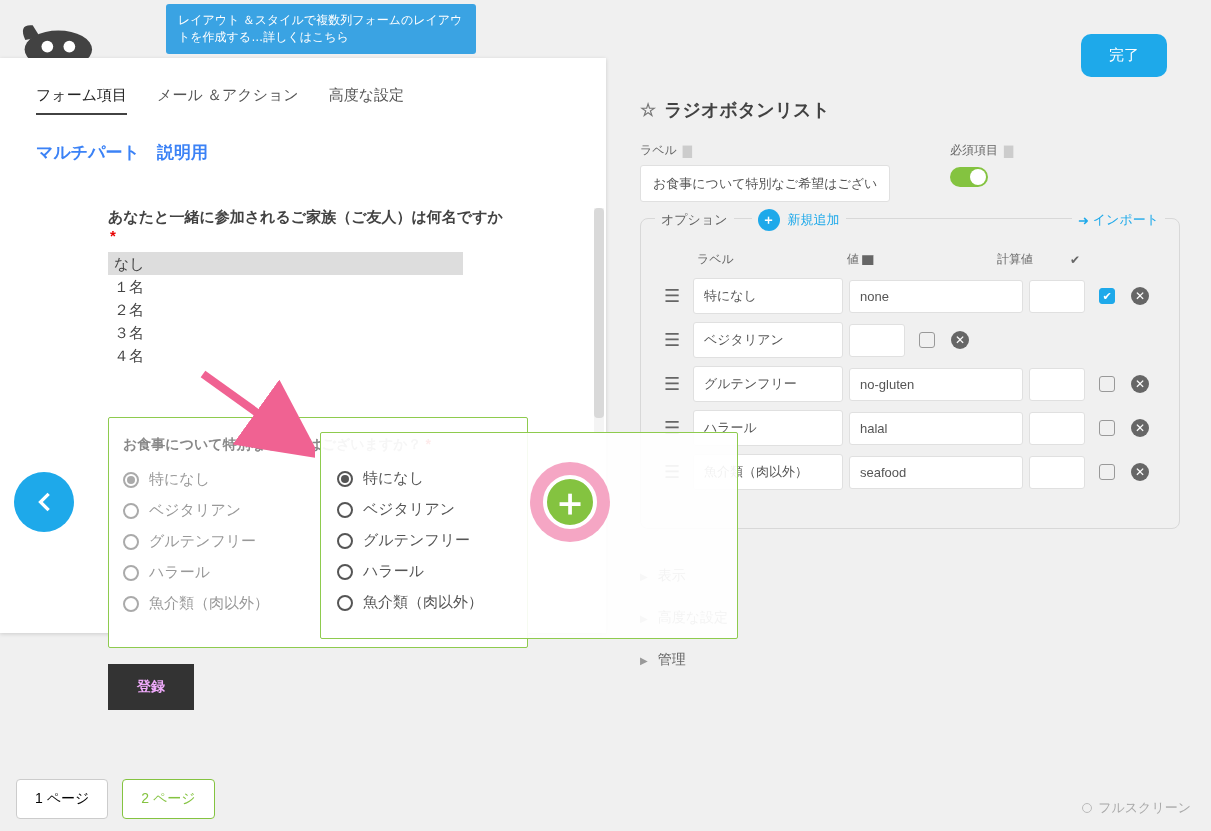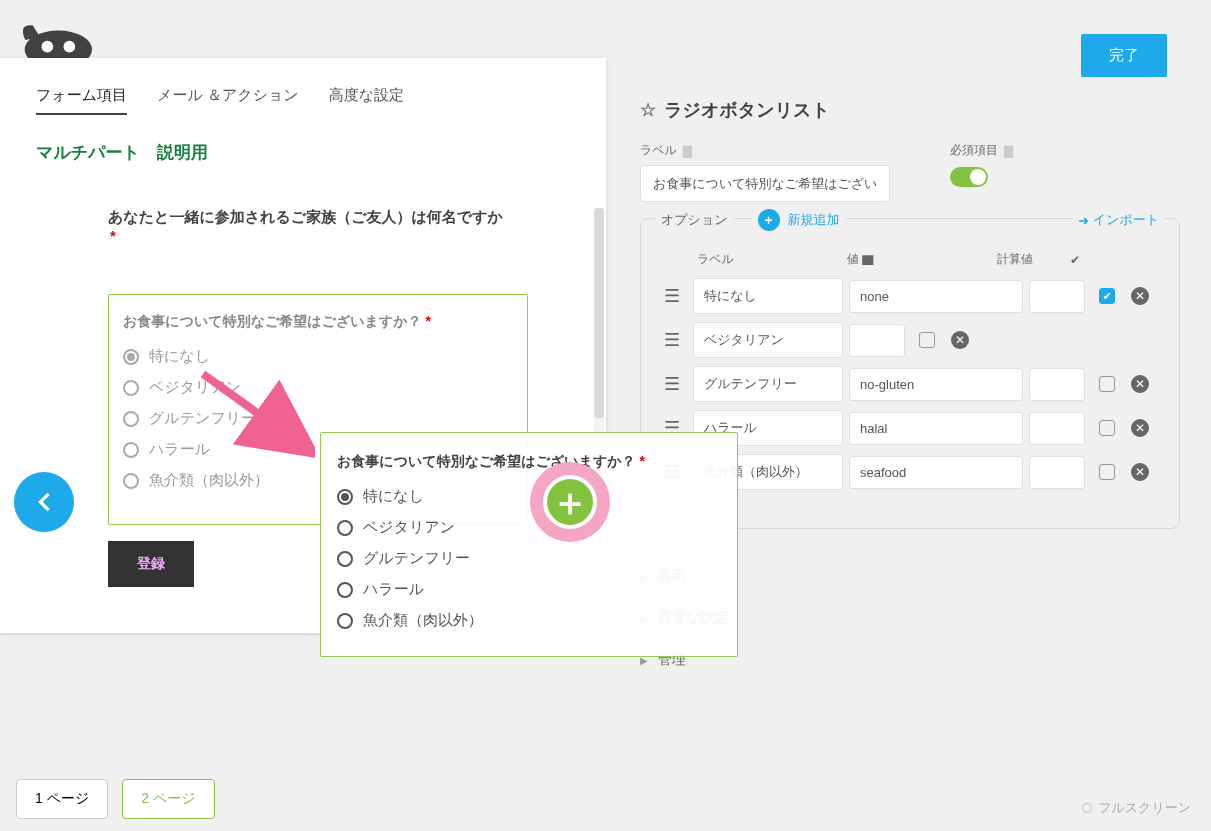--- a/index.html
+++ b/index.html
@@ -38,21 +38,21 @@
     line-height: 1.4;
   }
   .done-btn {
     position: absolute;
     right: 44px; top: 34px;
     background: #1ea9ea;
     color: #fff;
     border: none;
     padding: 12px 28px;
     font-size: 15px;
-    border-radius: 2px;
+    border-radius: 10px;
     cursor: pointer;
   }
 
   
   .builder {
     position: absolute;
     left: 0; top: 58px;
     width: 606px;
     height: 575px;
     background: #fff;
@@ -68,21 +68,21 @@
   .builder-tab { cursor: pointer; padding-bottom: 8px; }
   .builder-tab.active {
     border-bottom: 2px solid #424242;
     color: #222;
     font-weight: 500;
   }
   .builder-title {
     padding: 18px 36px 10px 36px;
     font-size: 17px;
     font-weight: 700;
-    color: #15803d;
+    color: #3b82f6;
   }
 
   .form-preview {
     margin: 34px 98px 0 108px;
     position: relative;
   }
   .q1-label {
     font-size: 15px;
     font-weight: 700;
     color: #424242;
@@ -469,34 +469,42 @@
 
 <div class="topbar">
   <div class="logo">
     <svg viewBox="0 0 120 80">
       <ellipse cx="55" cy="53" rx="46" ry="26" fill="#424242"></ellipse>
       <circle cx="40" cy="49" r="8" fill="#fff"></circle>
       <circle cx="70" cy="49" r="8" fill="#fff"></circle>
       <path d="M10 40 Q0 18 20 20 L30 36 Z" fill="#424242"></path>
     </svg>
   </div>
+  <div class="tip-bubble">レイアウト ＆スタイルで複数列フォームのレイアウトを作成する…詳しくはこちら</div>
   <button class="done-btn">完了</button>
 </div>
 
 <div class="builder">
   <div class="builder-tabs">
     <div class="builder-tab active">フォーム項目</div>
     <div class="builder-tab">メール ＆アクション</div>
     <div class="builder-tab">高度な設定</div>
   </div>
   <div class="builder-title">マルチパート　説明用</div>
 
   <div class="form-preview">
     <div class="q1-label">
       <span>あなたと一緒に参加されるご家族（ご友人）は何名ですか</span><span class="req">*</span>
+    </div>
+    <div class="q1-list">
+      <div class="q1-item selected">なし</div>
+      <div class="q1-item">１名</div>
+      <div class="q1-item">２名</div>
+      <div class="q1-item">３名</div>
+      <div class="q1-item">４名</div>
     </div>
 
     <div class="q2-block">
       <div class="q2-label">
         <span>お食事について特別なご希望はございますか？</span><span class="req">*</span>
       </div>
       <div class="radio-stack">
         <div class="radio-item">
             <span class="radio-shape checked"></span>
             <span>特になし</span>
@@ -533,23 +541,20 @@
     <defs>
       <marker id="ah" markerWidth="10" markerHeight="10" refX="6" refY="5" orient="auto">
         <path d="M0,0 L10,5 L0,10 Z" fill="#f06292"></path>
       </marker>
     </defs>
     <line x1="8" y1="6" x2="100" y2="72" stroke="#f06292" stroke-width="8" marker-end="url(#ah)"></line>
   </svg>
 </div>
 
 <div class="q2-pop">
-  <div class="q2-label">
-    <span>お食事について特別なご希望はございますか？</span><span class="req">*</span>
-  </div>
   <div class="radio-stack">
     <div class="radio-item">
         <span class="radio-shape checked"></span>
         <span>特になし</span>
       </div>
     <div class="radio-item">
         <span class="radio-shape"></span>
         <span>ベジタリアン</span>
       </div>
     <div class="radio-item">

